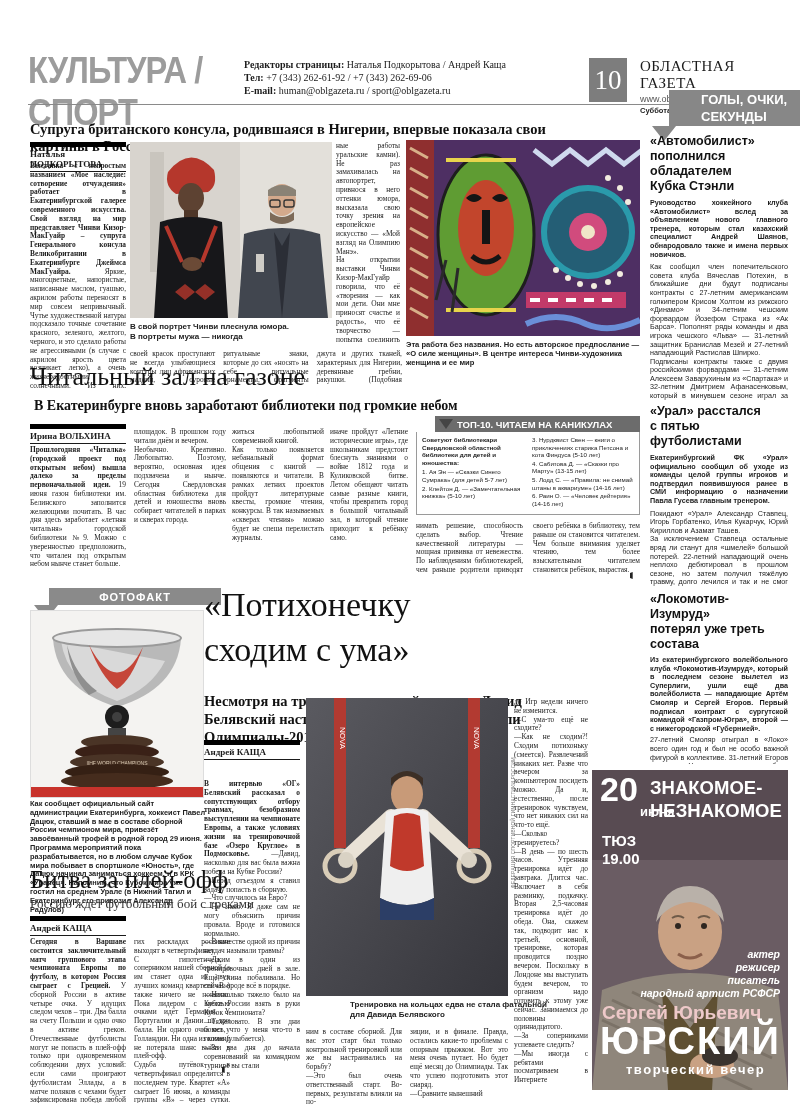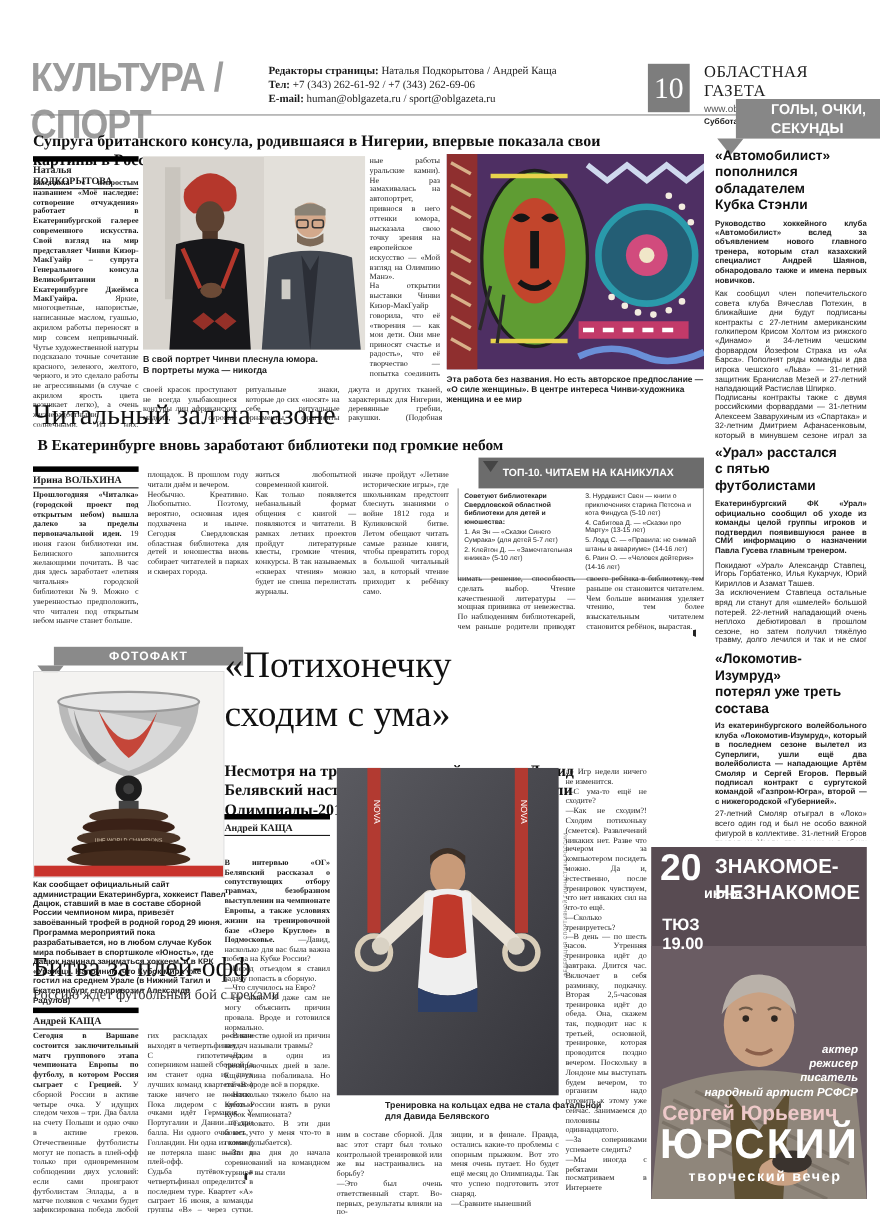--- a/index.html
+++ b/index.html
@@ -136,21 +136,21 @@
     <span class="bold">Прошлогодняя «Читалка» (городской проект под открытым небом) вышла далеко за пределы первоначальной идеи.</span>
     <span>19 июня газон библиотеки им. Белинского заполнится желающими почитать. В час дня здесь заработает «летняя читальня» городской библиотеки №9. Можно с уверенностью предположить, что читален под открытым небом нынче станет больше.</span>
   </div>
   <div class="abs small prelines" style="left:134px;top:428px;width:92px;height:158px;">площадок. В прошлом году читали днём и вечером.
 Необычно. Креативно. Любопытно. Поэтому, вероятно, основная идея подхвачена и нынче. Сегодня Свердловская областная библиотека для детей и юношества вновь собирает читателей в парках и скверах города.</div>
   <div class="abs small prelines" style="left:232px;top:428px;width:92px;height:158px;">житься любопытной современной книгой.
 Как только появляется небанальный формат общения с книгой — появляются и читатели. В рамках летних проектов пройдут литературные квесты, громкие чтения, конкурсы. В так называемых «скверах чтения» можно будет не спеша перелистать журналы.</div>
   <div class="abs small prelines" style="left:330px;top:428px;width:78px;height:158px;">иначе пройдут «Летние исторические игры», где школьникам предстоит блеснуть знаниями о войне 1812 года и Куликовской битве. Летом обещают читать самые разные книги, чтобы превратить город в большой читальный зал, в который чтение приходит к ребёнку само.</div>
 
   <div class="abs" style="left:416px;top:416px;width:224px;">
-    <div class="graybar" style="height:28px;background:#6c6c6c;font-size:9.5px;display:flex;align-items:center;padding-left:22px;position:relative;">
+    <div class="graybar" style="height:16px;background:#6c6c6c;font-size:9.5px;display:flex;align-items:center;padding-left:22px;position:relative;">
       <span class="abs" style="left:4px;top:3px;width:0;height:0;border-left:7px solid transparent;border-right:7px solid transparent;border-top:10px solid #454545;"></span>
       <span>ТОП-10. ЧИТАЕМ НА КАНИКУЛАХ</span>
     </div>
     <div style="border:1px solid #9a9a9a;border-top:none;padding:4px 5px;column-count:2;column-gap:8px;
                 font-family:'Liberation Sans',sans-serif;font-size:6.2px;line-height:7.6px;height:74px;overflow:hidden;">
       <div class="bold" style="margin-bottom:2px;">Советуют библиотекари Свердловской областной библиотеки для детей и юношества:</div>
       <div>
           <div class="top10-item">1. Ая Эн — «Сказки Синего Сумрака» (для детей 5-7 лет)</div>
           <div class="top10-item">2. Клейтон Д. — «Замечтательная книжка» (5-10 лет)</div>
           <div class="top10-item">3. Нурдквист Свен — книги о приключениях старика Петсона и кота Финдуса (5-10 лет)</div>

